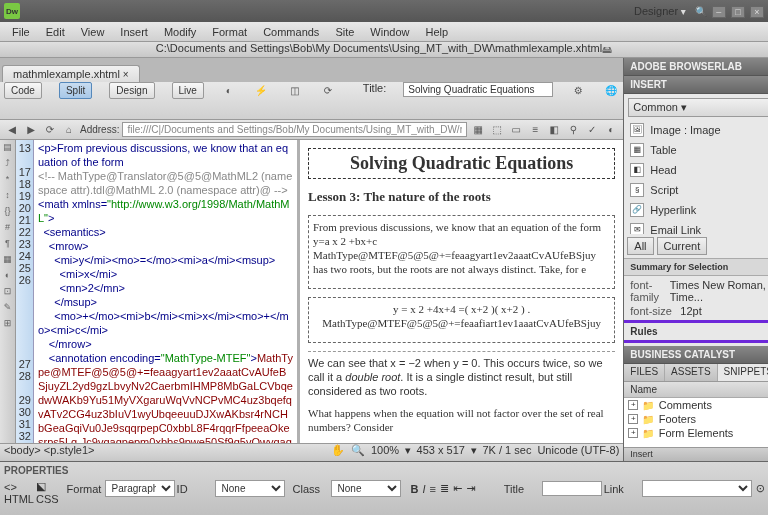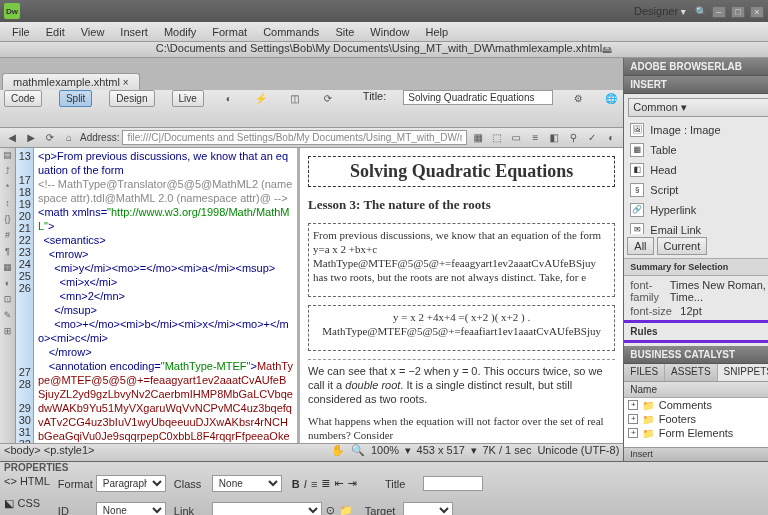--- a/index.html
+++ b/index.html
@@ -7,21 +7,21 @@
 .titlebar{height:22px;background:linear-gradient(#6a6a6a,#555);display:flex;align-items:center;padding:0 4px;color:#ddd}
 .dw-logo{width:16px;height:16px;background:#7ac943;border-radius:2px;margin-right:6px;display:flex;align-items:center;justify-content:center;font-size:8px;color:#333;font-weight:bold}
 .titlebar .sp{flex:1}
 .designer-drop{color:#ddd;font-size:10px;margin-right:8px}
 .win-btns span{display:inline-block;width:14px;height:12px;margin-left:2px;background:#888;border:1px solid #666;text-align:center;line-height:10px;font-size:9px;color:#ddd}
 .menubar{height:20px;background:linear-gradient(#e8e8e8,#d0d0d0);display:flex;align-items:center;padding:8px 4px;border-bottom:1px solid #999}
 .menubar span{padding:2px 8px;cursor:default}
 .pathbar{height:16px;background:linear-gradient(#e0e0e0,#c8c8c8);display:flex;align-items:flex-start;justify-content:center;font-size:10px;color:#666;border-bottom:1px solid #999}
 .main{display:flex;height:403px}
 .doc-area{flex:1;display:flex;flex-direction:column;background:#fff;border-right:1px solid #666}
-.tabbar{height:32px;background:#b8b8b8;display:flex;align-items:flex-end;padding-left:2px}
+.tabbar{height:24px;background:#b8b8b8;display:flex;align-items:flex-end;padding-left:2px}
 .tab{background:linear-gradient(#f0f0f0,#ddd);border:1px solid #999;border-bottom:none;padding:2px 10px;font-size:10px;border-radius:3px 3px 0 0}
 .toolbar1{height:38px;background:linear-gradient(#e8e8e8,#d0d0d0);display:flex;align-items:flex-start;padding:0 4px;border-bottom:1px solid #999;gap:17px}
 .btn{padding:2px 6px;border:1px solid #999;background:linear-gradient(#f8f8f8,#ddd);font-size:10px;border-radius:2px}
 .btn.active{background:linear-gradient(#c8dcf0,#a8c8e8);border-color:#5588bb}
 .ico{width:16px;height:16px;border:1px solid transparent;display:flex;align-items:center;justify-content:center;font-size:10px;color:#555}
 .title-field{border:1px solid #999;padding:1px 4px;background:#fff;width:150px;font-size:10px}
 .toolbar2{height:20px;background:linear-gradient(#e8e8e8,#d0d0d0);display:flex;align-items:center;padding:0 4px;border-bottom:1px solid #999;gap:3px}
 .addr-lbl{font-size:10px;color:#444}
 .addr-field{flex:1;border:1px solid #999;padding:1px 4px;background:#fff;font-size:10px;color:#888}
 .split-view{flex:1;display:flex;overflow:hidden}
@@ -58,21 +58,21 @@
 .css-props div{display:flex;padding:1px 0}
 .css-props .k{width:50px;color:#555}
 .rules-hdr{font-weight:bold;padding:3px 6px;border-top:3px solid #6d28d9;font-size:10px}
 .files-body{flex:1;background:#fff;overflow:hidden}
 .files-hdr{background:linear-gradient(#e0e0e0,#c8c8c8);padding:2px 6px;border-bottom:1px solid #aaa;font-size:10px}
 .tree-item{padding:1px 4px 1px 18px;font-size:10px;display:flex;align-items:center;gap:4px}
 .tree-item .fold{width:10px;height:10px;border:1px solid #888;background:#fff;font-size:8px;text-align:center;line-height:8px;margin-left:-14px}
 .props-panel{height:54px;background:linear-gradient(#d8d8d8,#c0c0c0);border-top:1px solid #666;display:flex;flex-direction:column}
 .props-tabs{height:16px;display:flex;align-items:center;padding:0 4px;font-size:10px;font-weight:bold;text-transform:uppercase;color:#555}
 .props-body{flex:1;display:flex;padding:2px 4px;gap:8px;align-items:flex-start}
-.props-col{display:flex;flex-direction:column;gap:10px}
+.props-col{display:flex;flex-direction:row;gap:2px}
 .props-row{display:flex;align-items:center;gap:4px;font-size:10px}
 .props-row label{width:34px}
 .props-sel{border:1px solid #999;background:#fff;padding:1px 2px;font-size:10px;width:70px}
 .props-bottom{display:flex;gap:6px;padding:2px 0 2px 120px}
 </style>
 </head>
 <body>
 
 <div class="titlebar">
   <div class="dw-logo">Dw</div>

